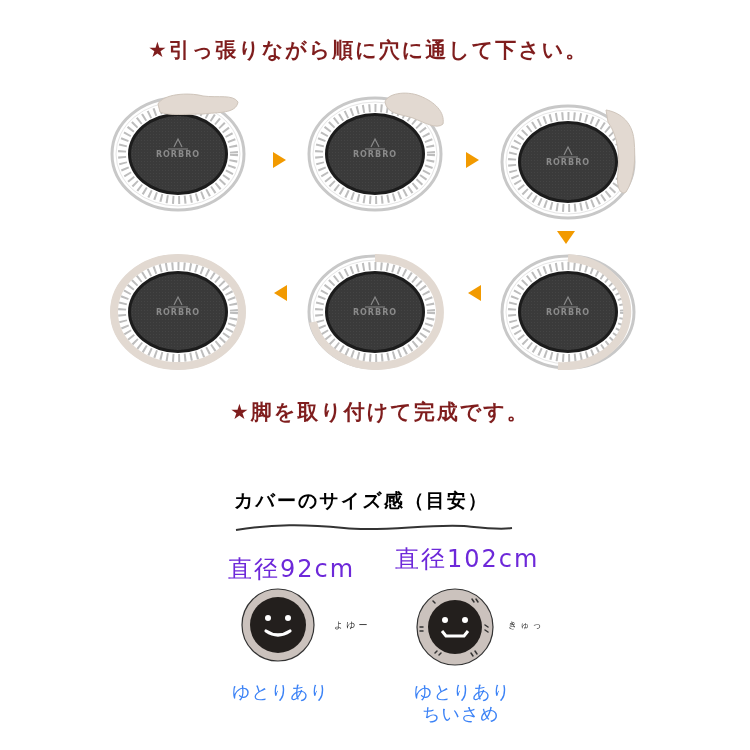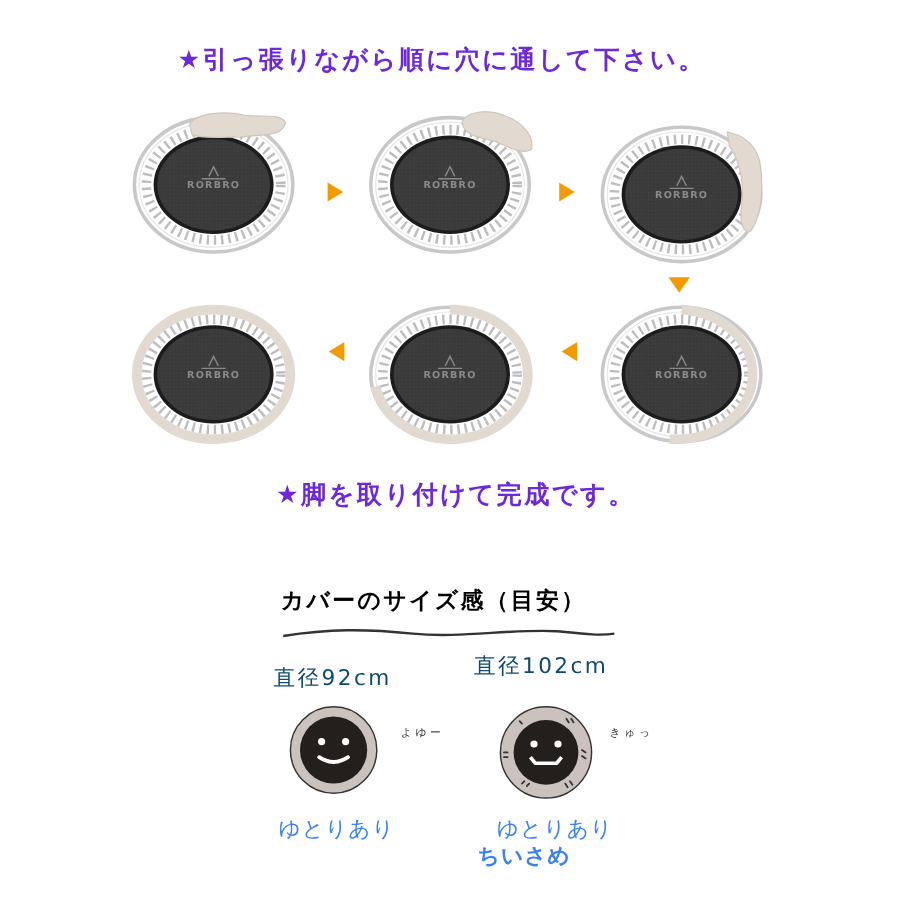--- a/index.html
+++ b/index.html
@@ -1,27 +1,27 @@
 <!DOCTYPE html>
 <html><head>
 <meta charset="utf-8">
 <style>
   html, body { margin: 0; padding: 0; background: #ffffff; }
   body { width: 750px; height: 750px; position: relative; overflow: hidden;
          font-family: "DejaVu Sans", sans-serif; color: #333333; }
   .abs { position: absolute; }
-  .heading { font-weight: bold; font-size: 21px; letter-spacing: 2px; color: #6d28d9; white-space: nowrap; }
+  .heading { font-weight: bold; font-size: 21px; letter-spacing: 2px; color: #7f1d1d; white-space: nowrap; }
   .tramp { position: absolute; width: 140px; height: 120px; }
   .arrow-r { width: 0; height: 0; border-top: 8px solid transparent; border-bottom: 8px solid transparent; border-left: 13px solid #f29a00; }
   .arrow-l { width: 0; height: 0; border-top: 8px solid transparent; border-bottom: 8px solid transparent; border-right: 13px solid #f29a00; }
   .arrow-d { width: 0; height: 0; border-left: 9px solid transparent; border-right: 9px solid transparent; border-top: 13px solid #f29a00; }
   .size-title { font-weight: bold; font-size: 19px; letter-spacing: 2px; color: #000000; white-space: nowrap; }
-  .diam { font-size: 18px; letter-spacing: 2px; color: #0c4a6e; white-space: nowrap; text-align: center; }
+  .diam { font-size: 24px; letter-spacing: 2px; color: #6d28d9; white-space: nowrap; text-align: center; }
   .caption { font-size: 18px; letter-spacing: 1px; color: #3b82f6; line-height: 22px; text-align: center; white-space: nowrap; }
-  .sfx { font-size: 9px; letter-spacing: 3px; color: #333; white-space: nowrap; }
+  .sfx { font-size: 9px; letter-spacing: 3px; color: #333; white-space: nowrap; margin-top: 15px; }
 </style>
 </head>
 <body>
 
 <svg width="0" height="0" style="position:absolute">
   <defs>
     <pattern id="mesh" width="3" height="3" patternUnits="userSpaceOnUse">
       <rect width="3" height="3" fill="#3a3a3a"></rect>
       <rect width="1" height="1" fill="#444"></rect>
     </pattern>
@@ -115,13 +115,13 @@
     <path d="M18 14 l2 2"></path>
       <path d="M57 12 l2 3 M61 12 l2 3"></path>
     <path d="M5 40 l3 0 M5 44 l3 0"></path>
       <path d="M70 38 l3 2 M70 43 l3 2"></path>
     <path d="M20 66 l2 -2 M24 68 l2 -2"></path>
       <path d="M56 66 l2 3 M60 64 l2 3"></path>
   </g>
 </svg>
 <div class="abs sfx" style="left:508px; top:604px;text-align:center;">きゅっ</div>
 <div class="abs caption" style="left:414px; top:681px;">ゆとりあり</div>
-<div class="abs caption" style="left:398px; top:703px;font-weight:bold;">ちいさめ</div>
+<div class="abs caption" style="left:422px; top:703px;">ちいさめ</div>
 
 </body></html>

